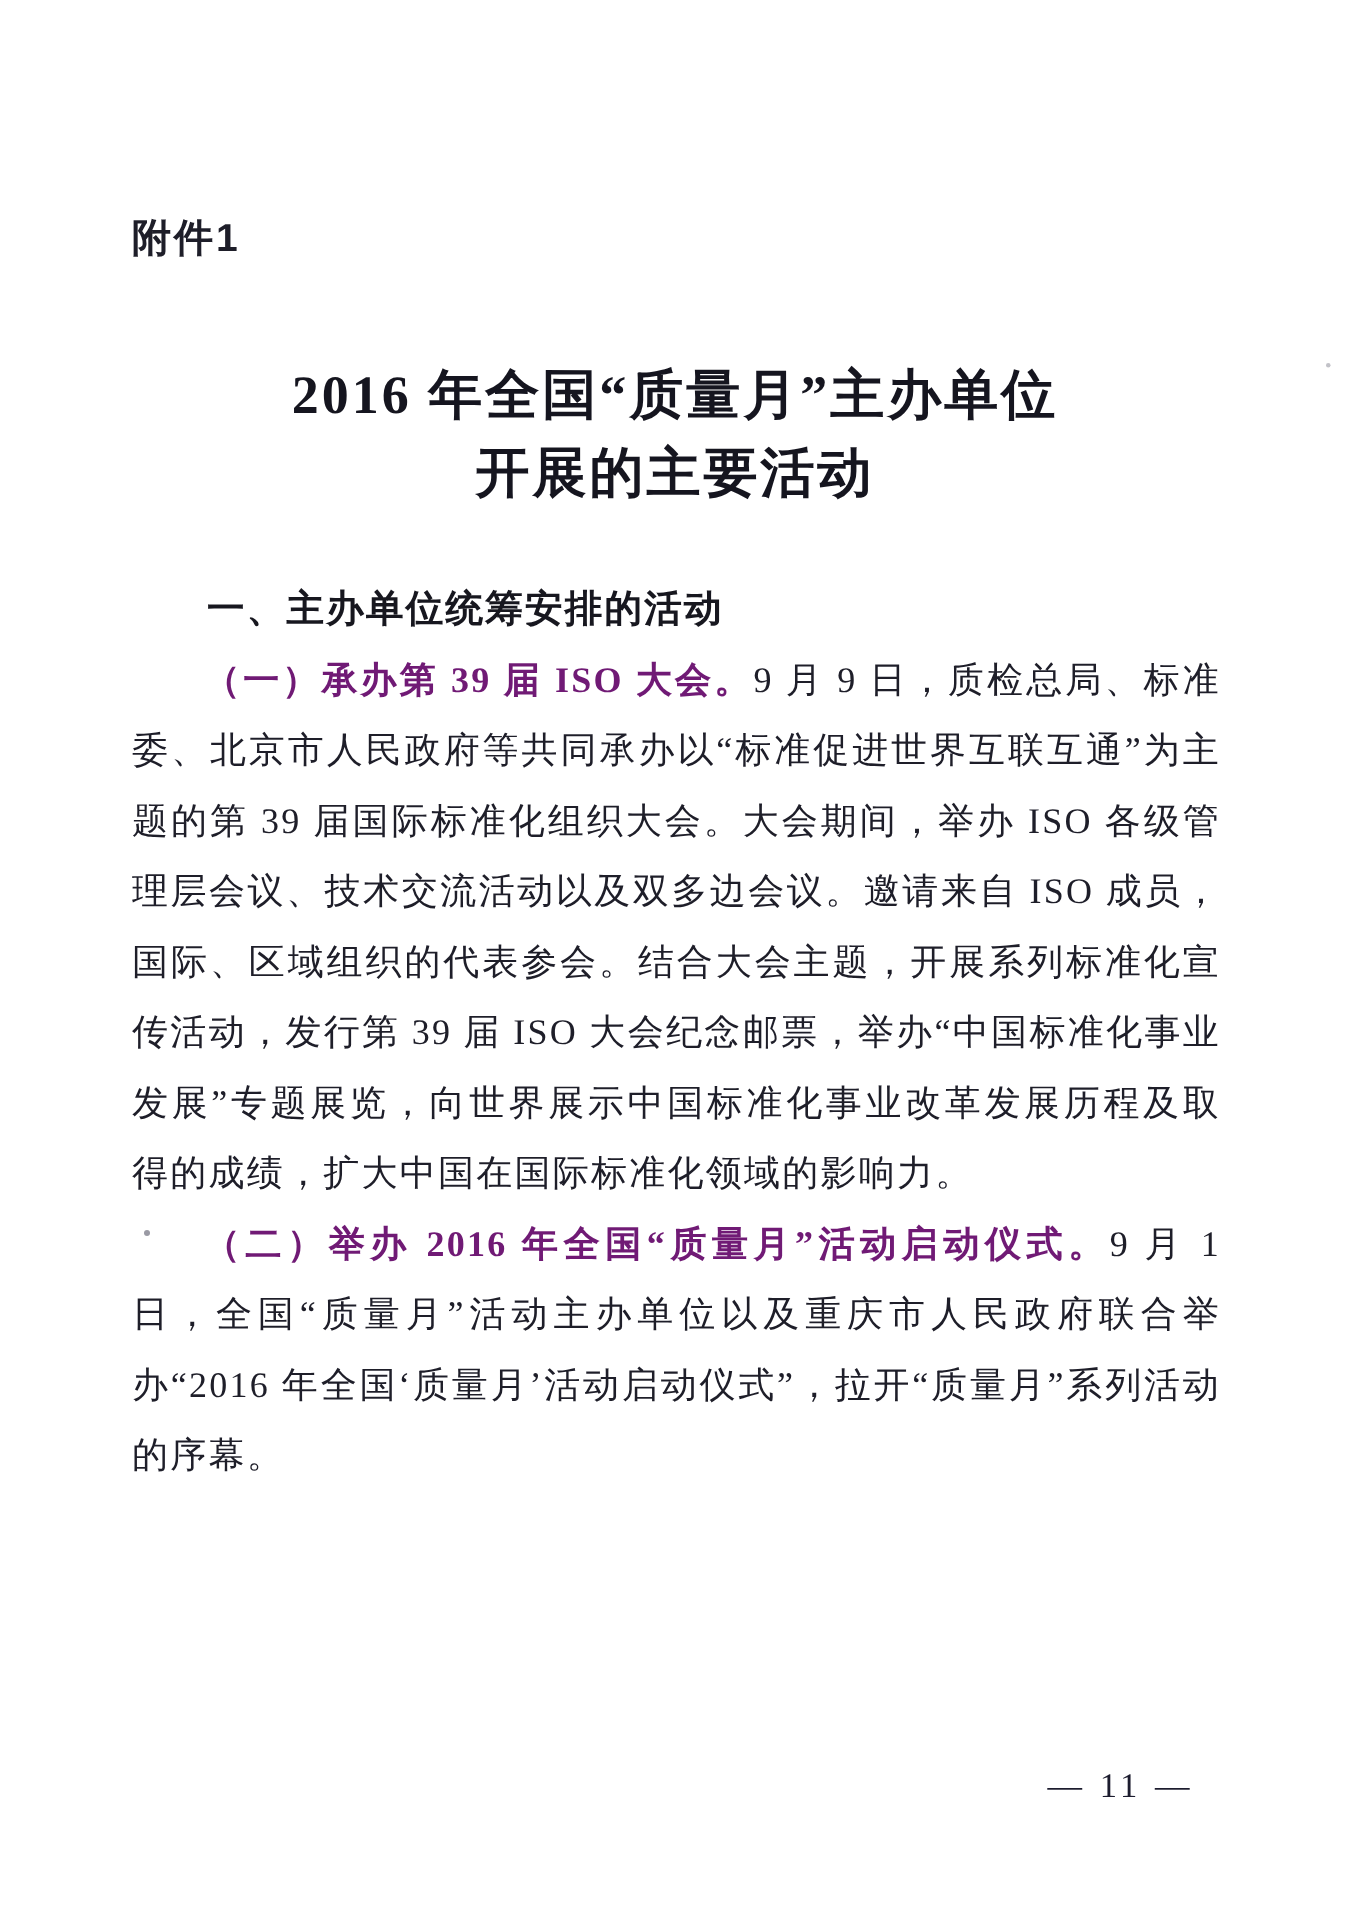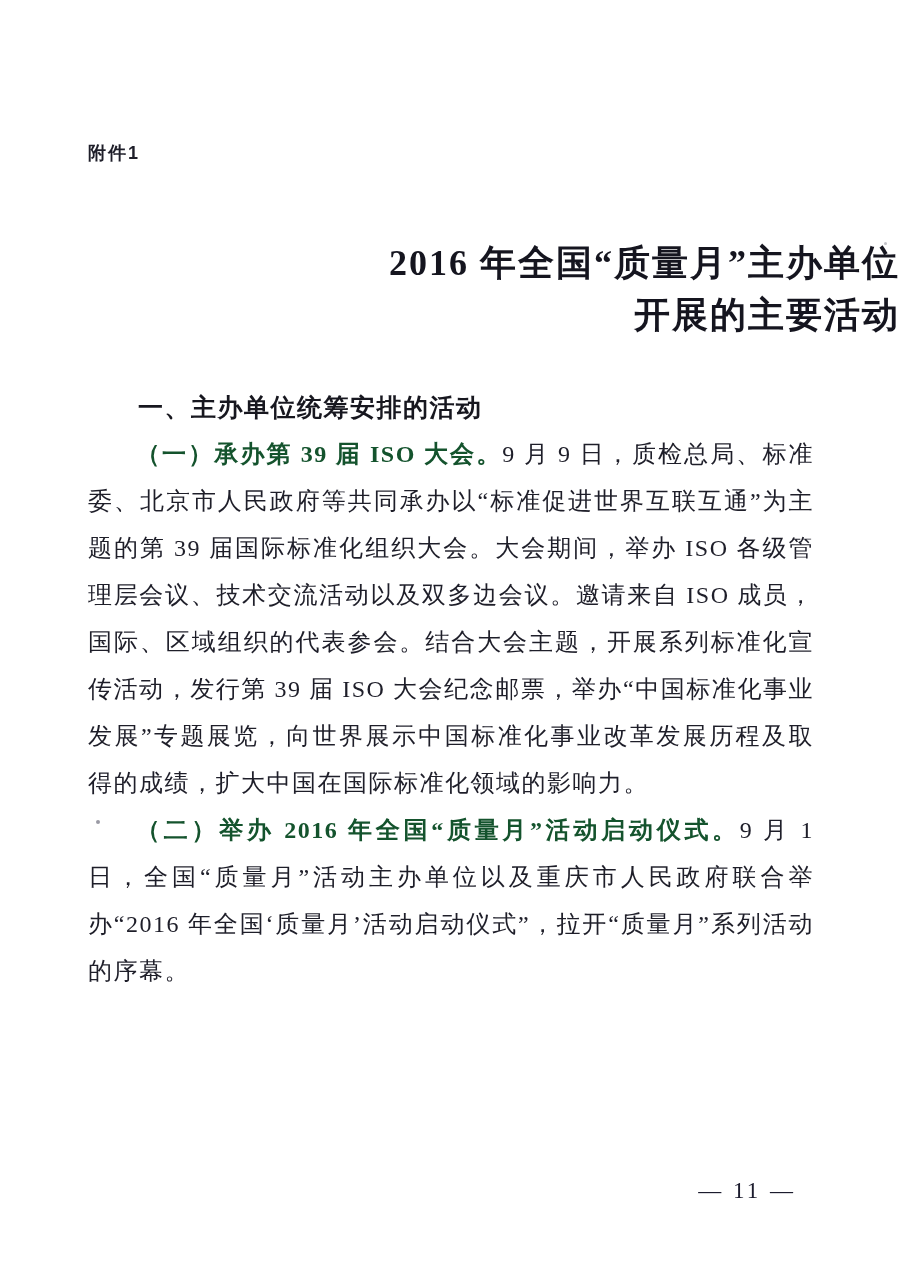--- a/index.html
+++ b/index.html
@@ -14,66 +14,66 @@
     margin: 0 auto;
     background: var(--paper, #ffffff);
     color: var(--ink, #1e1e29);
     overflow: hidden;
     font-family: "Liberation Serif", "DejaVu Serif", serif;
   }
   .attachment-label {
     position: absolute;
     left: 88px;
     top: 141px;
-    font-size: 18px;
+    font-size: 26px;
     font-weight: 600;
     letter-spacing: 2px;
     font-family: "Liberation Sans", "DejaVu Sans", sans-serif;
   }
   .doc-title {
     position: absolute;
     left: 0;
     right: 0;
     top: 237px;
-    text-align: right;
+    text-align: center;
     font-weight: bold;
     font-size: 36px;
     line-height: 52px;
     letter-spacing: 2px;
     color: #15151f;
     font-family: "Liberation Serif", "DejaVu Serif", serif;
   }
   .body-block {
     position: absolute;
     left: 88px;
     top: 384px;
     width: 726px;
   }
   .section-heading {
-    font-family: Liberation Serif, serif;
+    font-family: Liberation Mono, monospace;
     font-weight: bold;
     font-size: 25px;
     line-height: 47px;
     letter-spacing: 1.5px;
     text-indent: 2em;
     margin: 0;
     color: #17171f;
   }
   .para {
     margin: 0;
     font-size: 24px;
     line-height: 47px;
     letter-spacing: 1.5px;
     text-indent: 2em;
     text-align: justify;
     text-justify: inter-ideograph;
   }
   .para b {
     font-weight: bold;
-    color: #14532d;
+    color: #701a75;
   }
   .page-number {
     position: absolute;
     right: 104px;
     top: 1166px;
     font-size: 23px;
     letter-spacing: 3px;
     color: #1c1c2e;
     margin-top: 12px;
   }

